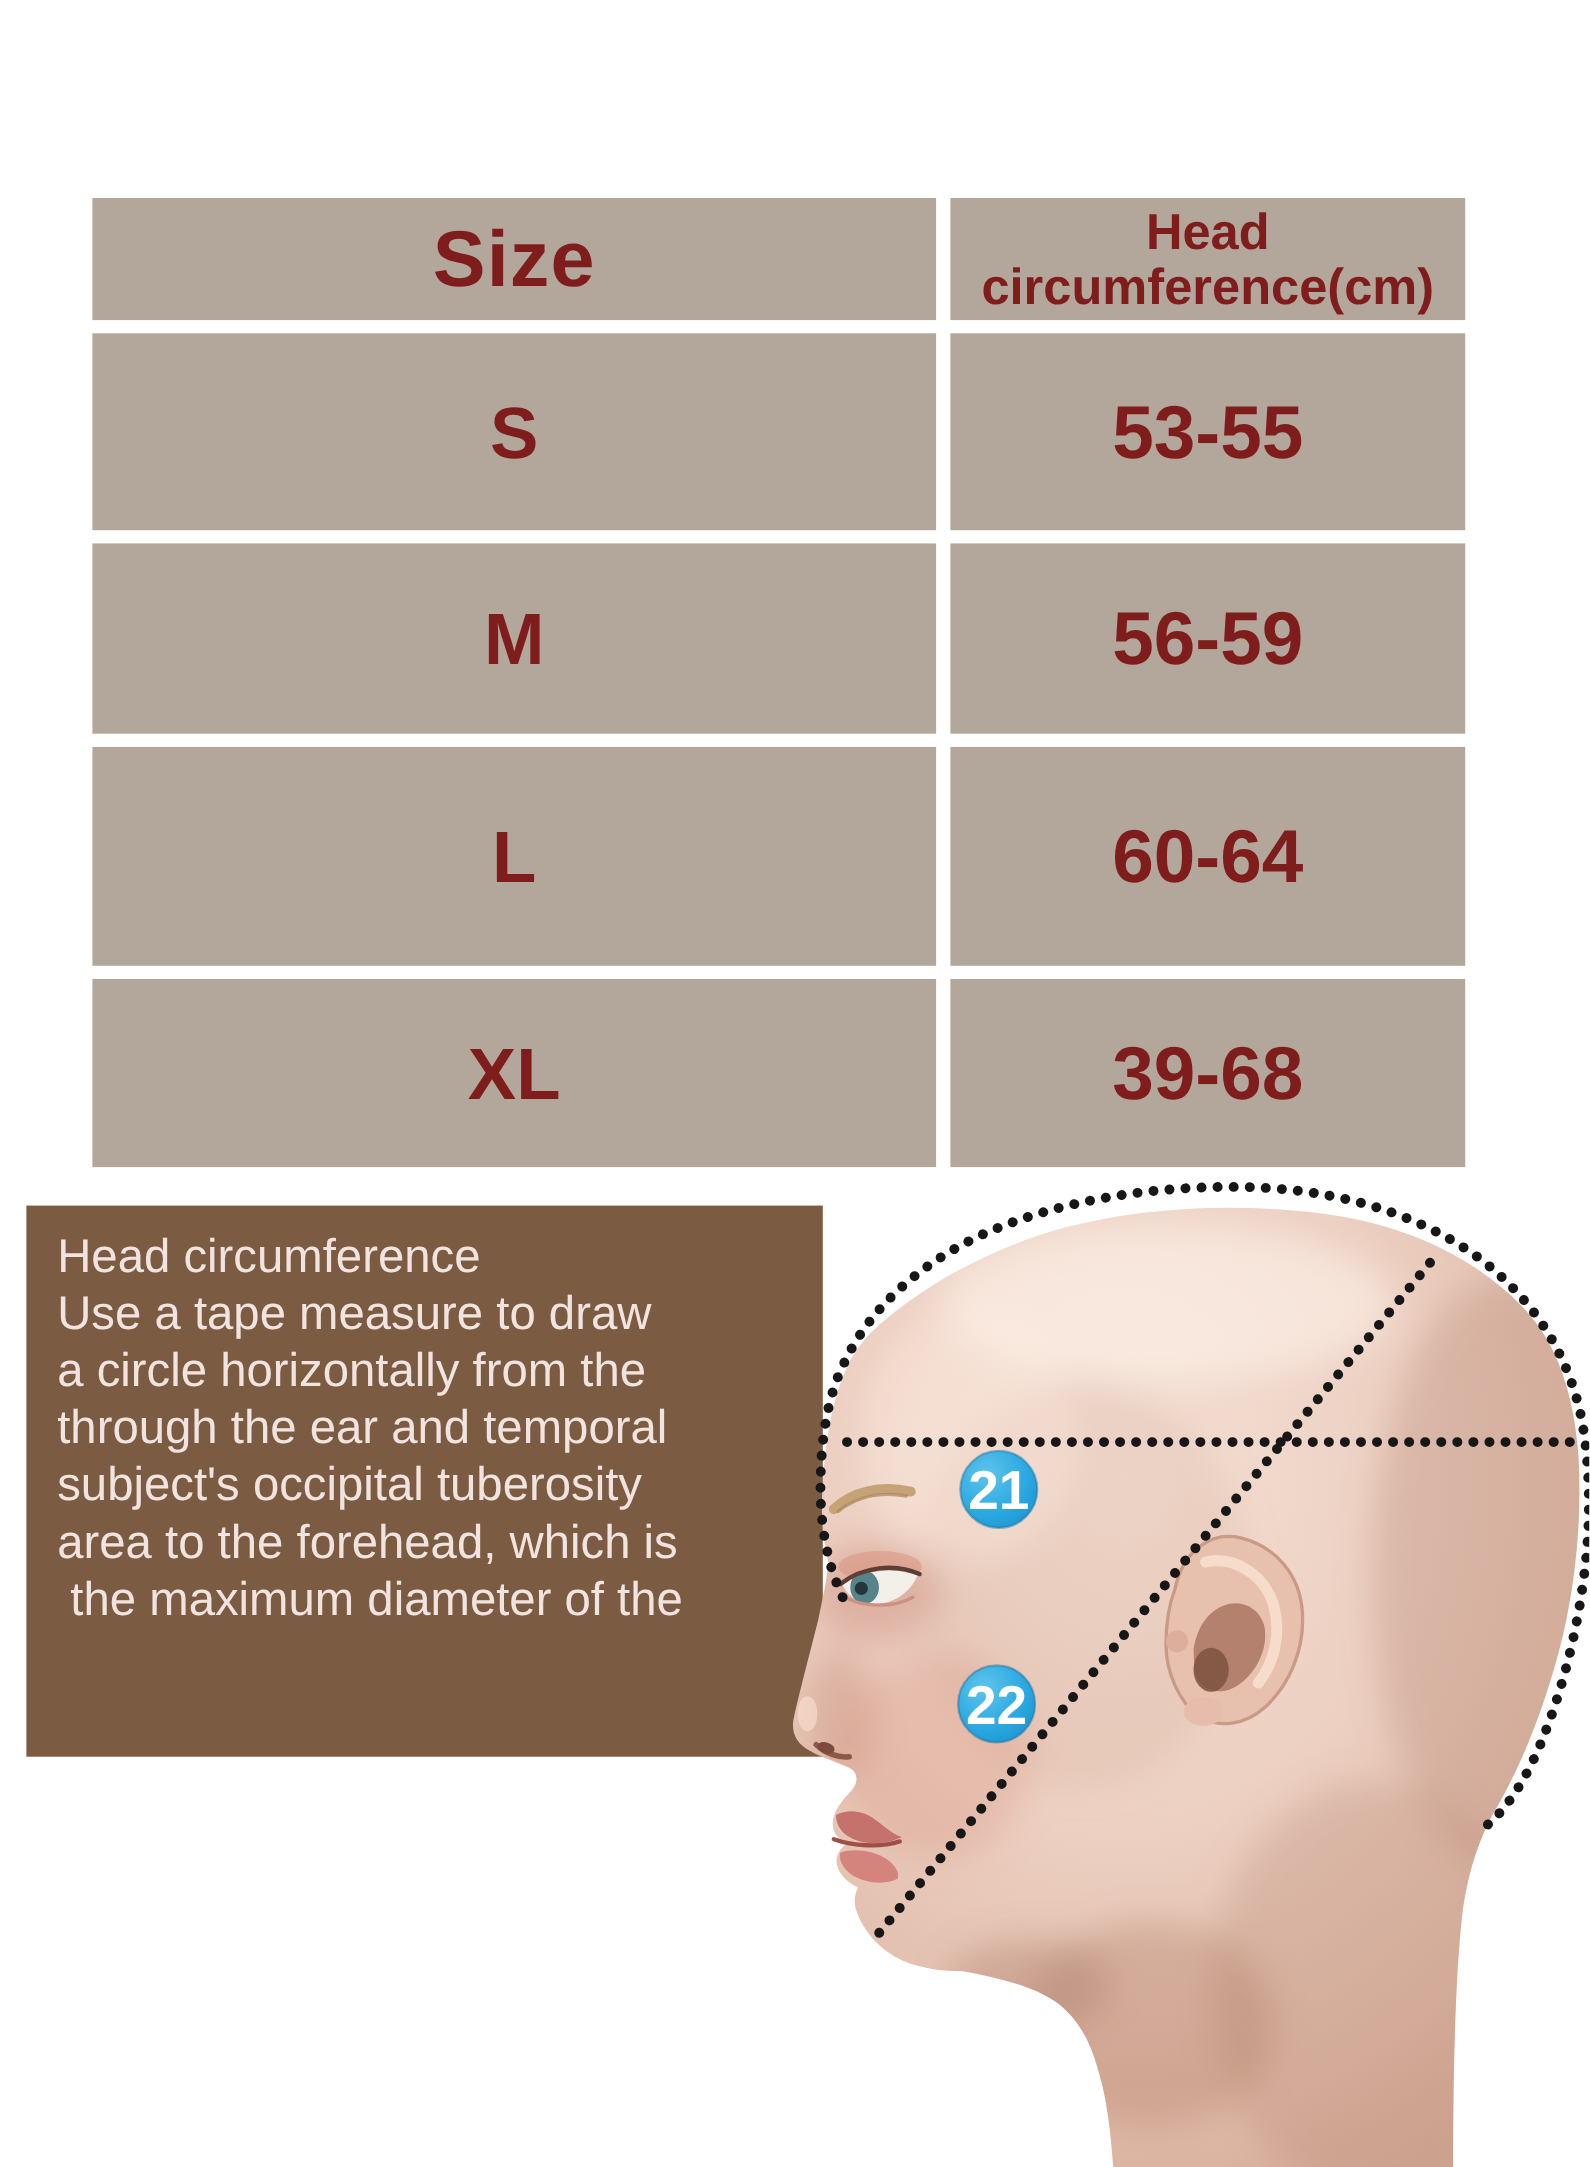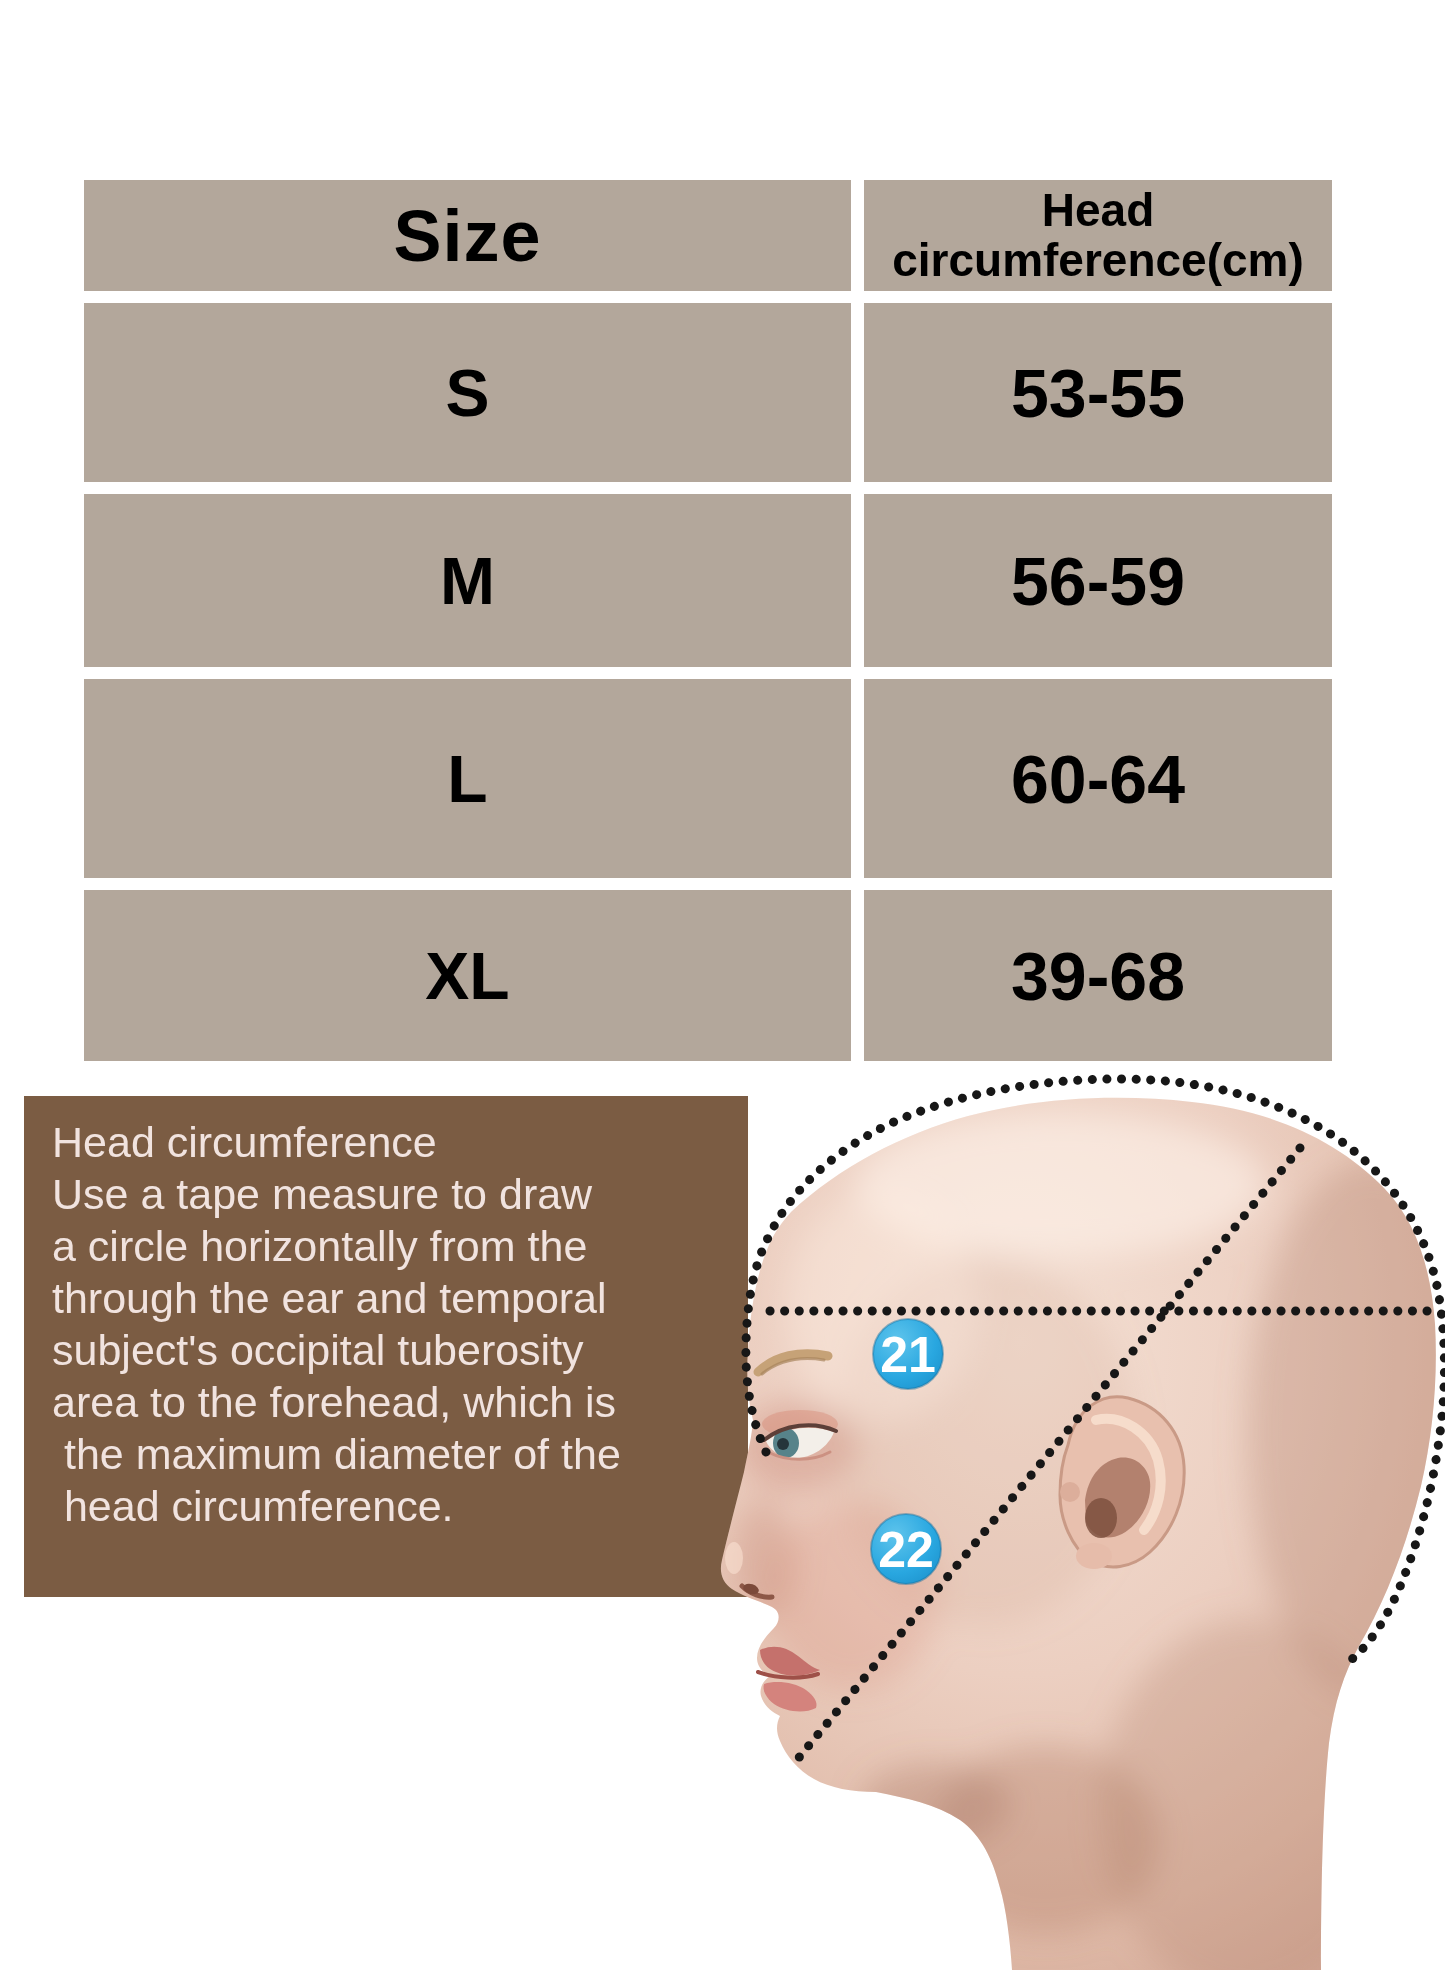--- a/index.html
+++ b/index.html
@@ -12,21 +12,21 @@
   .size-table{
     position:absolute;left:84px;top:180px;width:1248px;
     display:grid;
     grid-template-columns:767px 468px;
     grid-template-rows:111px 179px 173px 199px 171px;
     column-gap:13px;row-gap:12px;
   }
   .cell{
     background:#b3a79b;
     display:flex;flex-direction:column;align-items:center;justify-content:center;
-    color:#000000;text-align:left;
+    color:#7f1d1d;text-align:left;
   }
   .cell.size-header{font-size:72px;font-weight:600;letter-spacing:1px;}
   .cell.circ-header{font-size:46px;font-weight:600;line-height:1.08;}
   .cell.size-letter{font-size:66px;font-weight:600;}
   .cell.range-value{font-size:68px;font-weight:600;}
   
   .note-box{
     position:absolute;left:24px;top:1096px;width:724px;height:501px;
     background:#7b5c43;box-sizing:border-box;
     padding:20px 10px 0 28px;
@@ -64,21 +64,20 @@
 </div>
 
 <div class="note-box">
   <div class="note-line">Head circumference</div>
   <div class="note-line">Use a tape measure to draw</div>
   <div class="note-line">a circle horizontally from the</div>
   <div class="note-line">through the ear and temporal</div>
   <div class="note-line">subject's occipital tuberosity</div>
   <div class="note-line">area to the forehead, which is</div>
   <div class="note-line"> the maximum diameter of the</div>
-  <div class="note-line"> head circumference.</div>
 </div>
 
 <svg class="head-svg" viewBox="700 1060 745 910" xmlns="http://www.w3.org/2000/svg">
   <defs>
     <radialGradient id="skinBase" cx="0.42" cy="0.28" r="0.85">
       <stop offset="0" stop-color="#f4e0d4"></stop>
       <stop offset="0.45" stop-color="#eccfc1"></stop>
       <stop offset="0.78" stop-color="#e0bba9"></stop>
       <stop offset="1" stop-color="#d2a795"></stop>
     </radialGradient>

